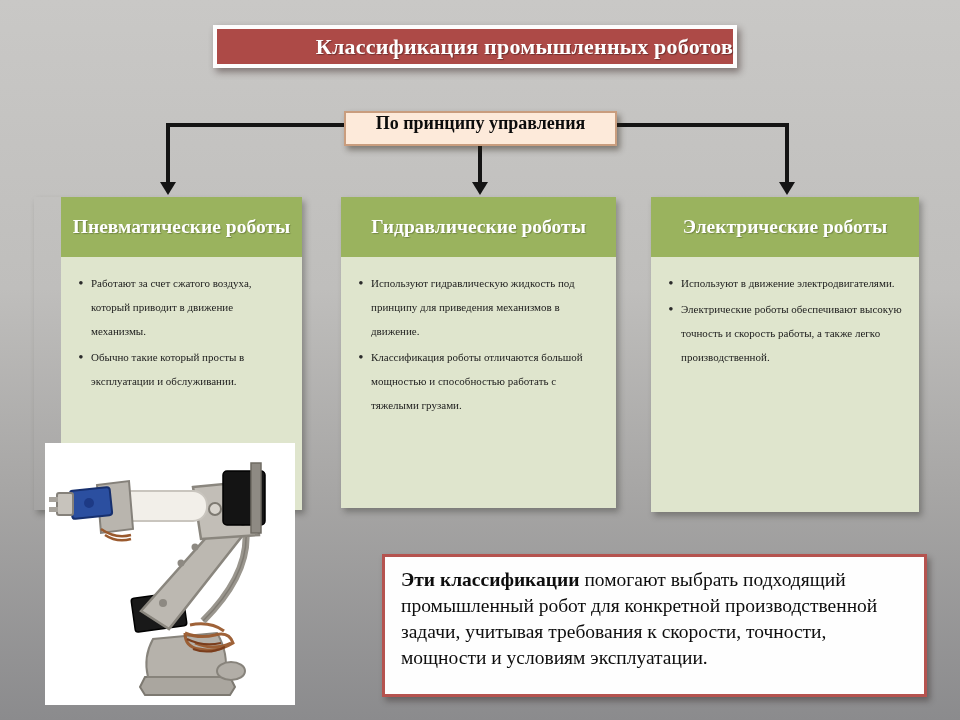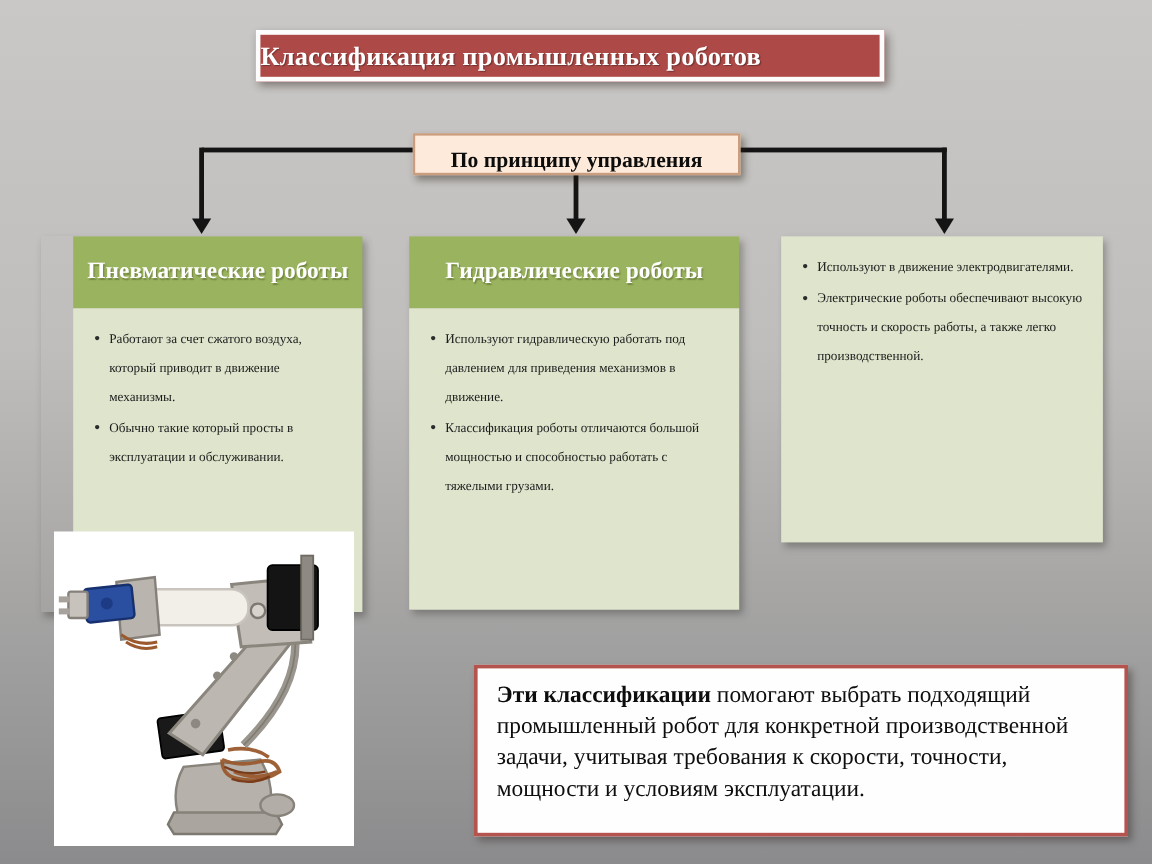--- a/index.html
+++ b/index.html
@@ -22,21 +22,21 @@
   .slide{
     position:relative;width:960px;height:720px;
     background:linear-gradient(180deg,var(--bg-top) 0%,#bfbebc 40%,#a7a6a5 68%,var(--bg-bottom) 100%);
   }
   
   .title-box{
     position:absolute;left:213px;top:25px;width:524px;height:43px;
     background:var(--accent-red);
     border:4px solid #fdfdfd;
     box-shadow:3px 4px 7px rgba(40,20,18,.45);
-    display:flex;align-items:center;justify-content:flex-start;
+    display:flex;align-items:center;justify-content:flex-end;
   }
   .title-box span{
     color:#fff;font-weight:bold;font-size:22px;letter-spacing:.2px;
     text-shadow:1px 1px 1px rgba(0,0,0,.35);white-space:nowrap;
   }
   
   .h-line{position:absolute;left:168px;top:123px;width:621px;height:4px;background:var(--line-black);}
   .v-line{position:absolute;width:4px;background:var(--line-black);}
   .v-left{left:166px;top:123px;height:60px;}
   .v-center{left:478px;top:145px;height:38px;}
@@ -48,21 +48,21 @@
   }
   .ah-left{left:160px;top:182px;}
   .ah-center{left:472px;top:182px;}
   .ah-right{left:779px;top:182px;}
   
   .branch-box{
     position:absolute;left:344px;top:111px;width:273px;height:35px;
     background:var(--tan-fill);
     border:2px solid var(--tan-border);
     box-shadow:3px 4px 6px rgba(40,30,20,.45);
-    display:flex;align-items:flex-end;justify-content:center;
+    display:flex;align-items:flex-start;justify-content:center;
   }
   .branch-box span{font-weight:bold;font-size:18px;color:#0c0c0c;white-space:nowrap;}
   
   .col{position:absolute;top:197px;box-shadow:3px 4px 6px rgba(40,40,35,.35);}
   .col-1{left:34px;width:268px;padding-left:27px;}
   .col-2{left:341px;width:275px;}
   .col-3{left:651px;width:268px;}
   .col-header{
     height:60px;background:var(--header-green);
     display:flex;align-items:center;justify-content:center;
@@ -84,21 +84,21 @@
     color:#1c1c1c;font-size:11px;line-height:24px;
   }
   
   .robot-photo{
     position:absolute;left:45px;top:443px;width:250px;height:262px;
     background:#fff;
   }
   .robot-photo svg{display:block;width:100%;height:100%;}
   
   .summary-box{
-    position:absolute;left:395px;top:554px;width:545px;height:143px;
+    position:absolute;left:382px;top:554px;width:545px;height:143px;
     background:#fefefe;
     border:3px solid var(--border-red);
     padding:10px 16px 8px 16px;
     box-shadow:3px 4px 6px rgba(40,30,28,.4);
   }
   .summary-box p{font-size:19.5px;line-height:26px;color:#0d0d0d;}
   .summary-box .lead{font-weight:bold;}
 </style>
 </head>
 <body>
@@ -137,30 +137,33 @@
     </div>
   </div>
 
   <div class="col col-2">
     <div class="col-header">
       <span>Гидравлические роботы</span>
     </div>
     <div class="col-body">
       <div class="bullet">
         <span class="dot">•</span>
-        <span class="txt">Используют гидравлическую работать под давлением для приведения механизмов в движение.</span>
+        <span class="txt">Используют гидравлическую жидкость под принципу для приведения механизмов в движение.</span>
       </div>
       <div class="bullet">
         <span class="dot">•</span>
         <span class="txt">Классификация роботы отличаются большой мощностью и способностью работать с тяжелыми грузами.</span>
       </div>
     </div>
   </div>
 
   <div class="col col-3">
+    <div class="col-header">
+      <span>Электрические роботы</span>
+    </div>
     <div class="col-body">
       <div class="bullet">
         <span class="dot">•</span>
         <span class="txt">Используют в движение электродвигателями.</span>
       </div>
       <div class="bullet">
         <span class="dot">•</span>
         <span class="txt">Электрические роботы обеспечивают высокую точность и скорость работы, а также легко производственной.</span>
       </div>
     </div>

